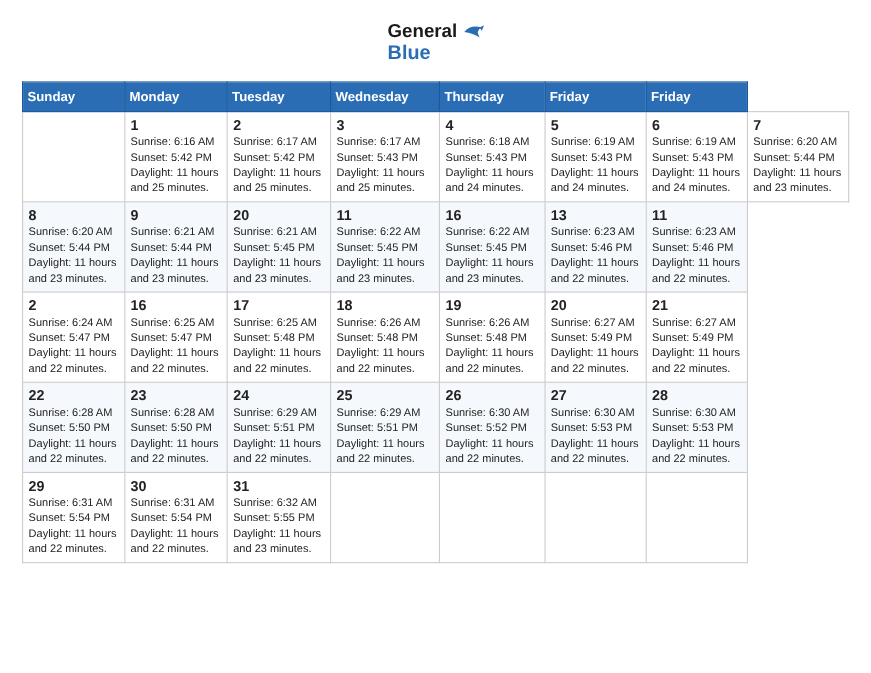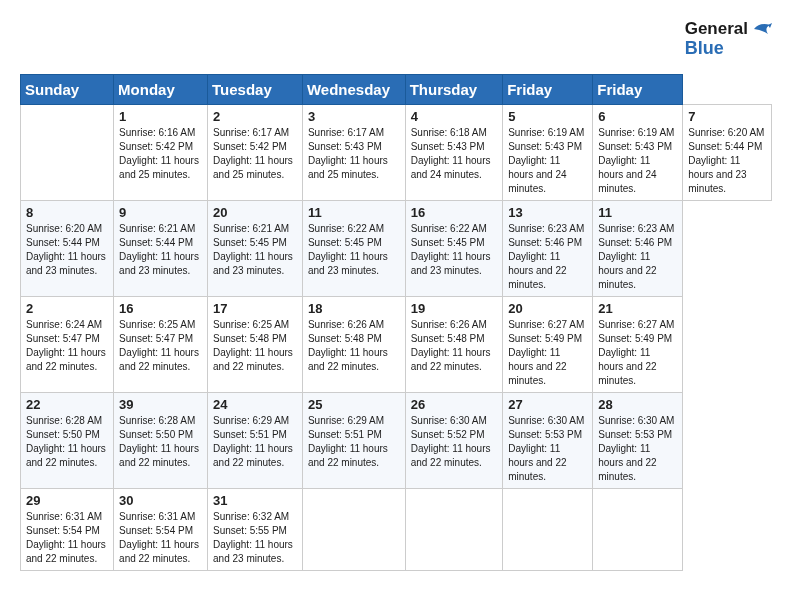--- a/index.html
+++ b/index.html
@@ -5,21 +5,21 @@
     * { box-sizing: border-box; margin: 0; padding: 0; }
     body {
       font-family: Arial, sans-serif;
       background: #fff;
       width: 792px;
       min-height: 612px;
       padding: 20px;
     }
     .header-section {
       display: flex;
-      justify-content: flex-end;
+      justify-content: center;
       align-items: flex-start;
       margin-bottom: 16px;
     }
     .logo {
       display: flex;
       align-items: center;
       gap: 4px;
     }
     .title-section {
       text-align: right;
@@ -34,21 +34,21 @@
       color: #444;
       margin-top: 2px;
     }
     .calendar {
       width: 100%;
       border-collapse: collapse;
     }
     .calendar thead tr th {
       background-color: #2a6db5;
       color: #fff;
-      font-size: 15px;
+      font-size: 12px;
       font-weight: bold;
       padding: 6px 4px;
       text-align: left;
       border: 1px solid #1a5a9a;
     }
     .calendar tbody tr td {
       border: 1px solid #ccc;
       vertical-align: top;
       padding: 4px 5px;
       font-size: 10px;
@@ -200,21 +200,21 @@
           <span class="day-num">21</span>
           <div class="day-info">Sunrise: 6:27 AM<br>Sunset: 5:49 PM<br>Daylight: 11 hours and 22 minutes.</div>
         </td>
       </tr>
       <tr>
         <td>
           <span class="day-num">22</span>
           <div class="day-info">Sunrise: 6:28 AM<br>Sunset: 5:50 PM<br>Daylight: 11 hours and 22 minutes.</div>
         </td>
         <td>
-          <span class="day-num">39</span>
+          <span class="day-num">23</span>
           <div class="day-info">Sunrise: 6:28 AM<br>Sunset: 5:50 PM<br>Daylight: 11 hours and 22 minutes.</div>
         </td>
         <td>
           <span class="day-num">24</span>
           <div class="day-info">Sunrise: 6:29 AM<br>Sunset: 5:51 PM<br>Daylight: 11 hours and 22 minutes.</div>
         </td>
         <td>
           <span class="day-num">25</span>
           <div class="day-info">Sunrise: 6:29 AM<br>Sunset: 5:51 PM<br>Daylight: 11 hours and 22 minutes.</div>
         </td>

